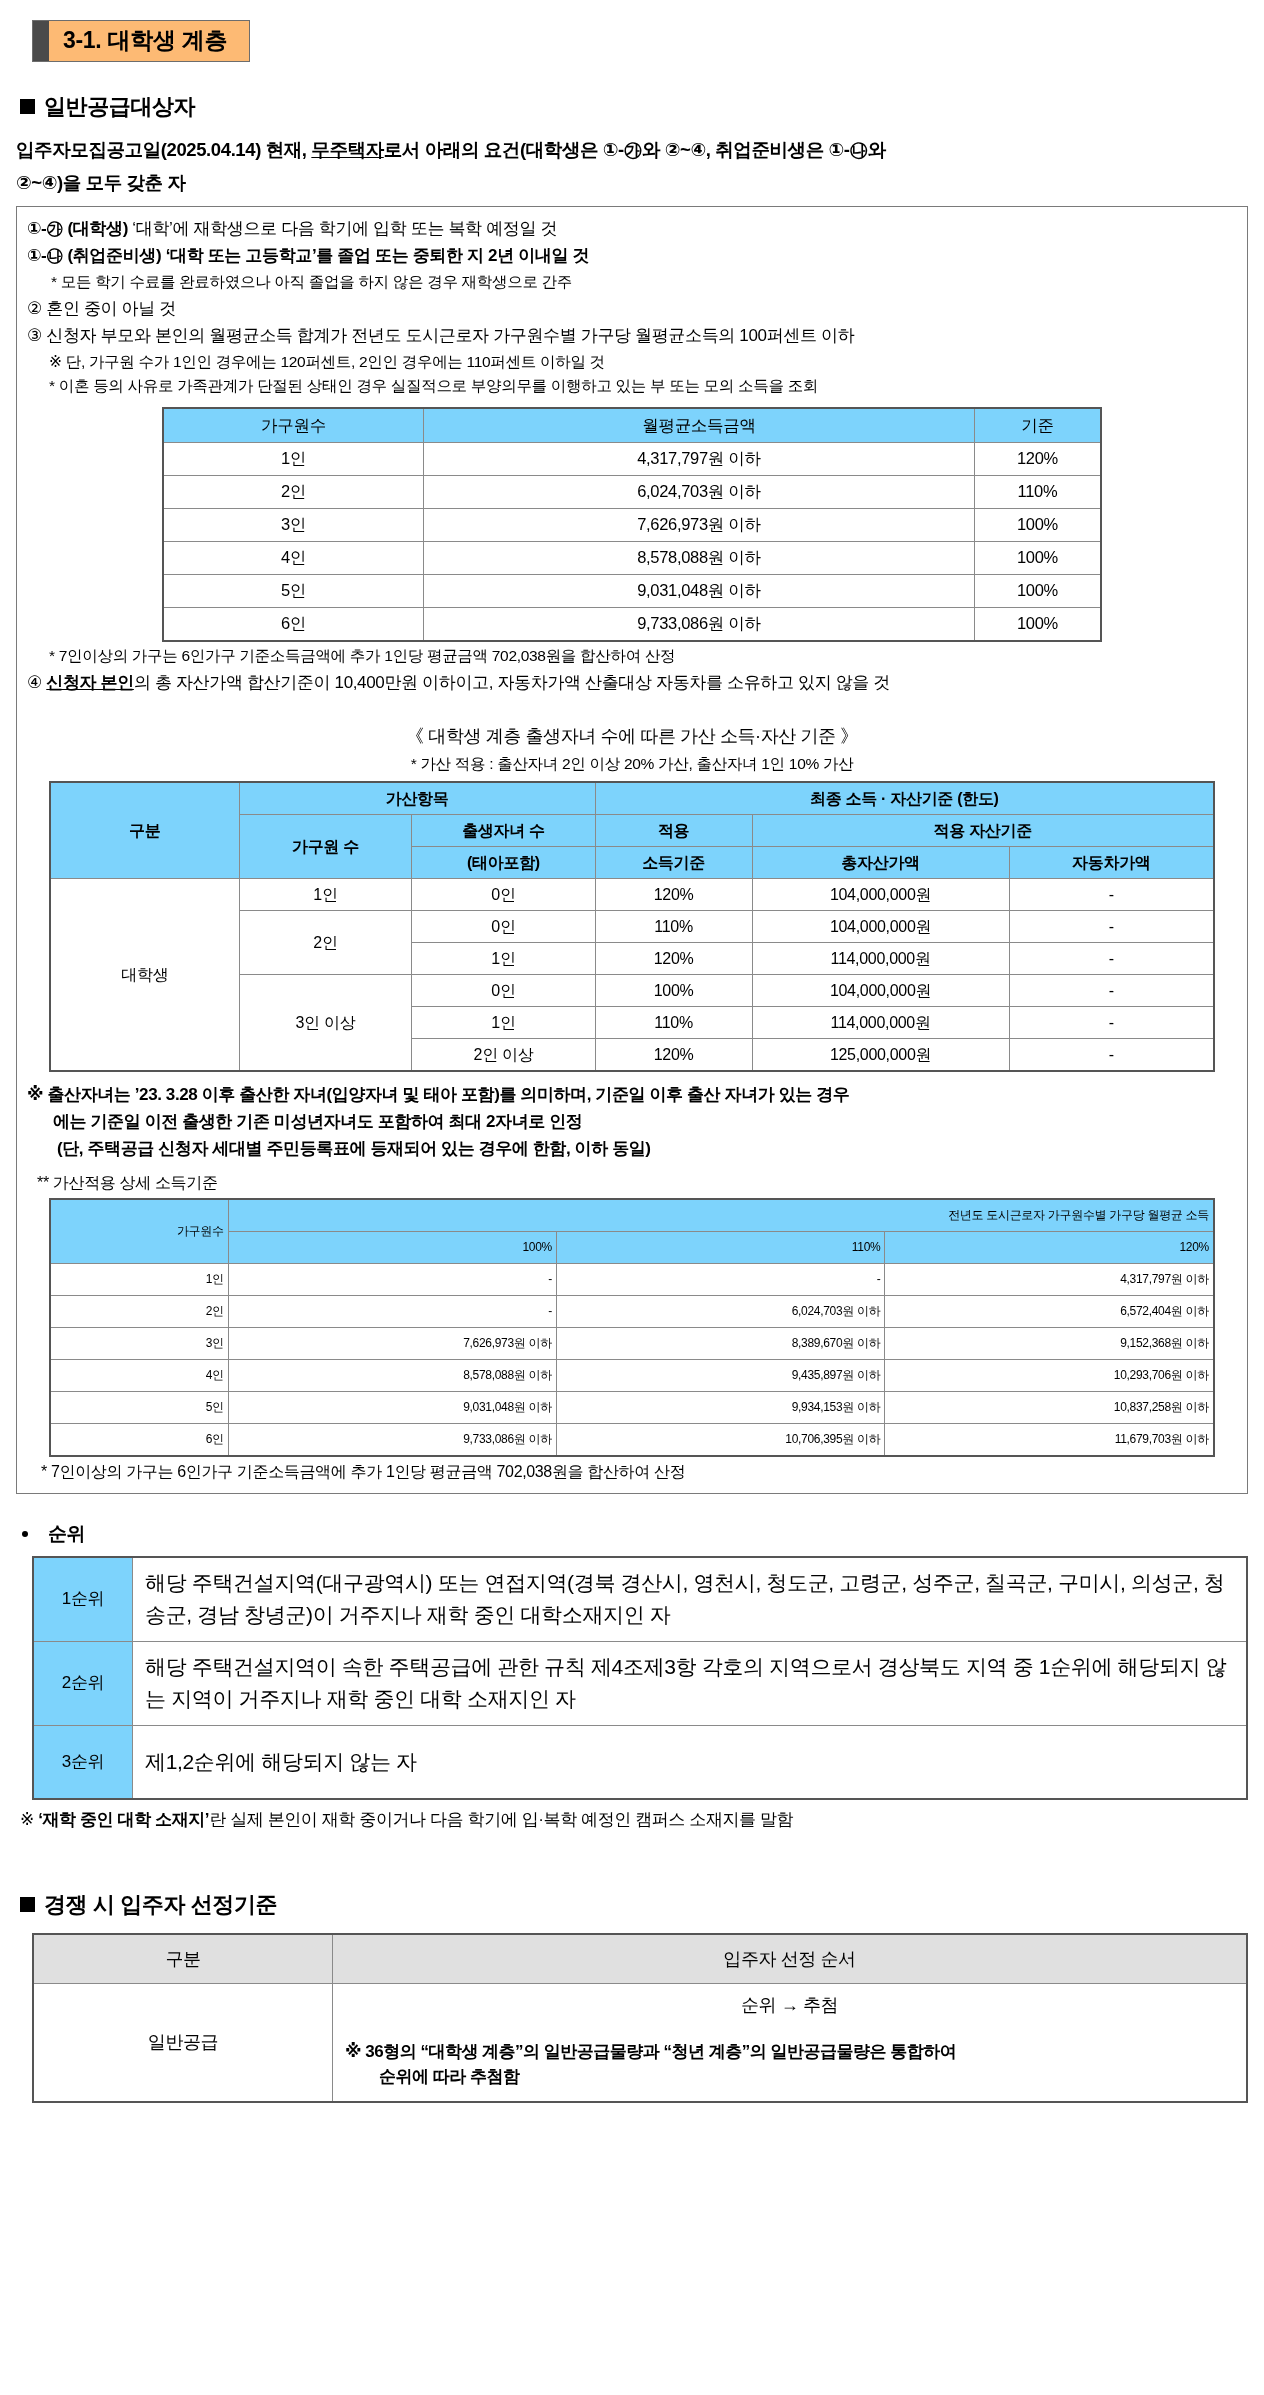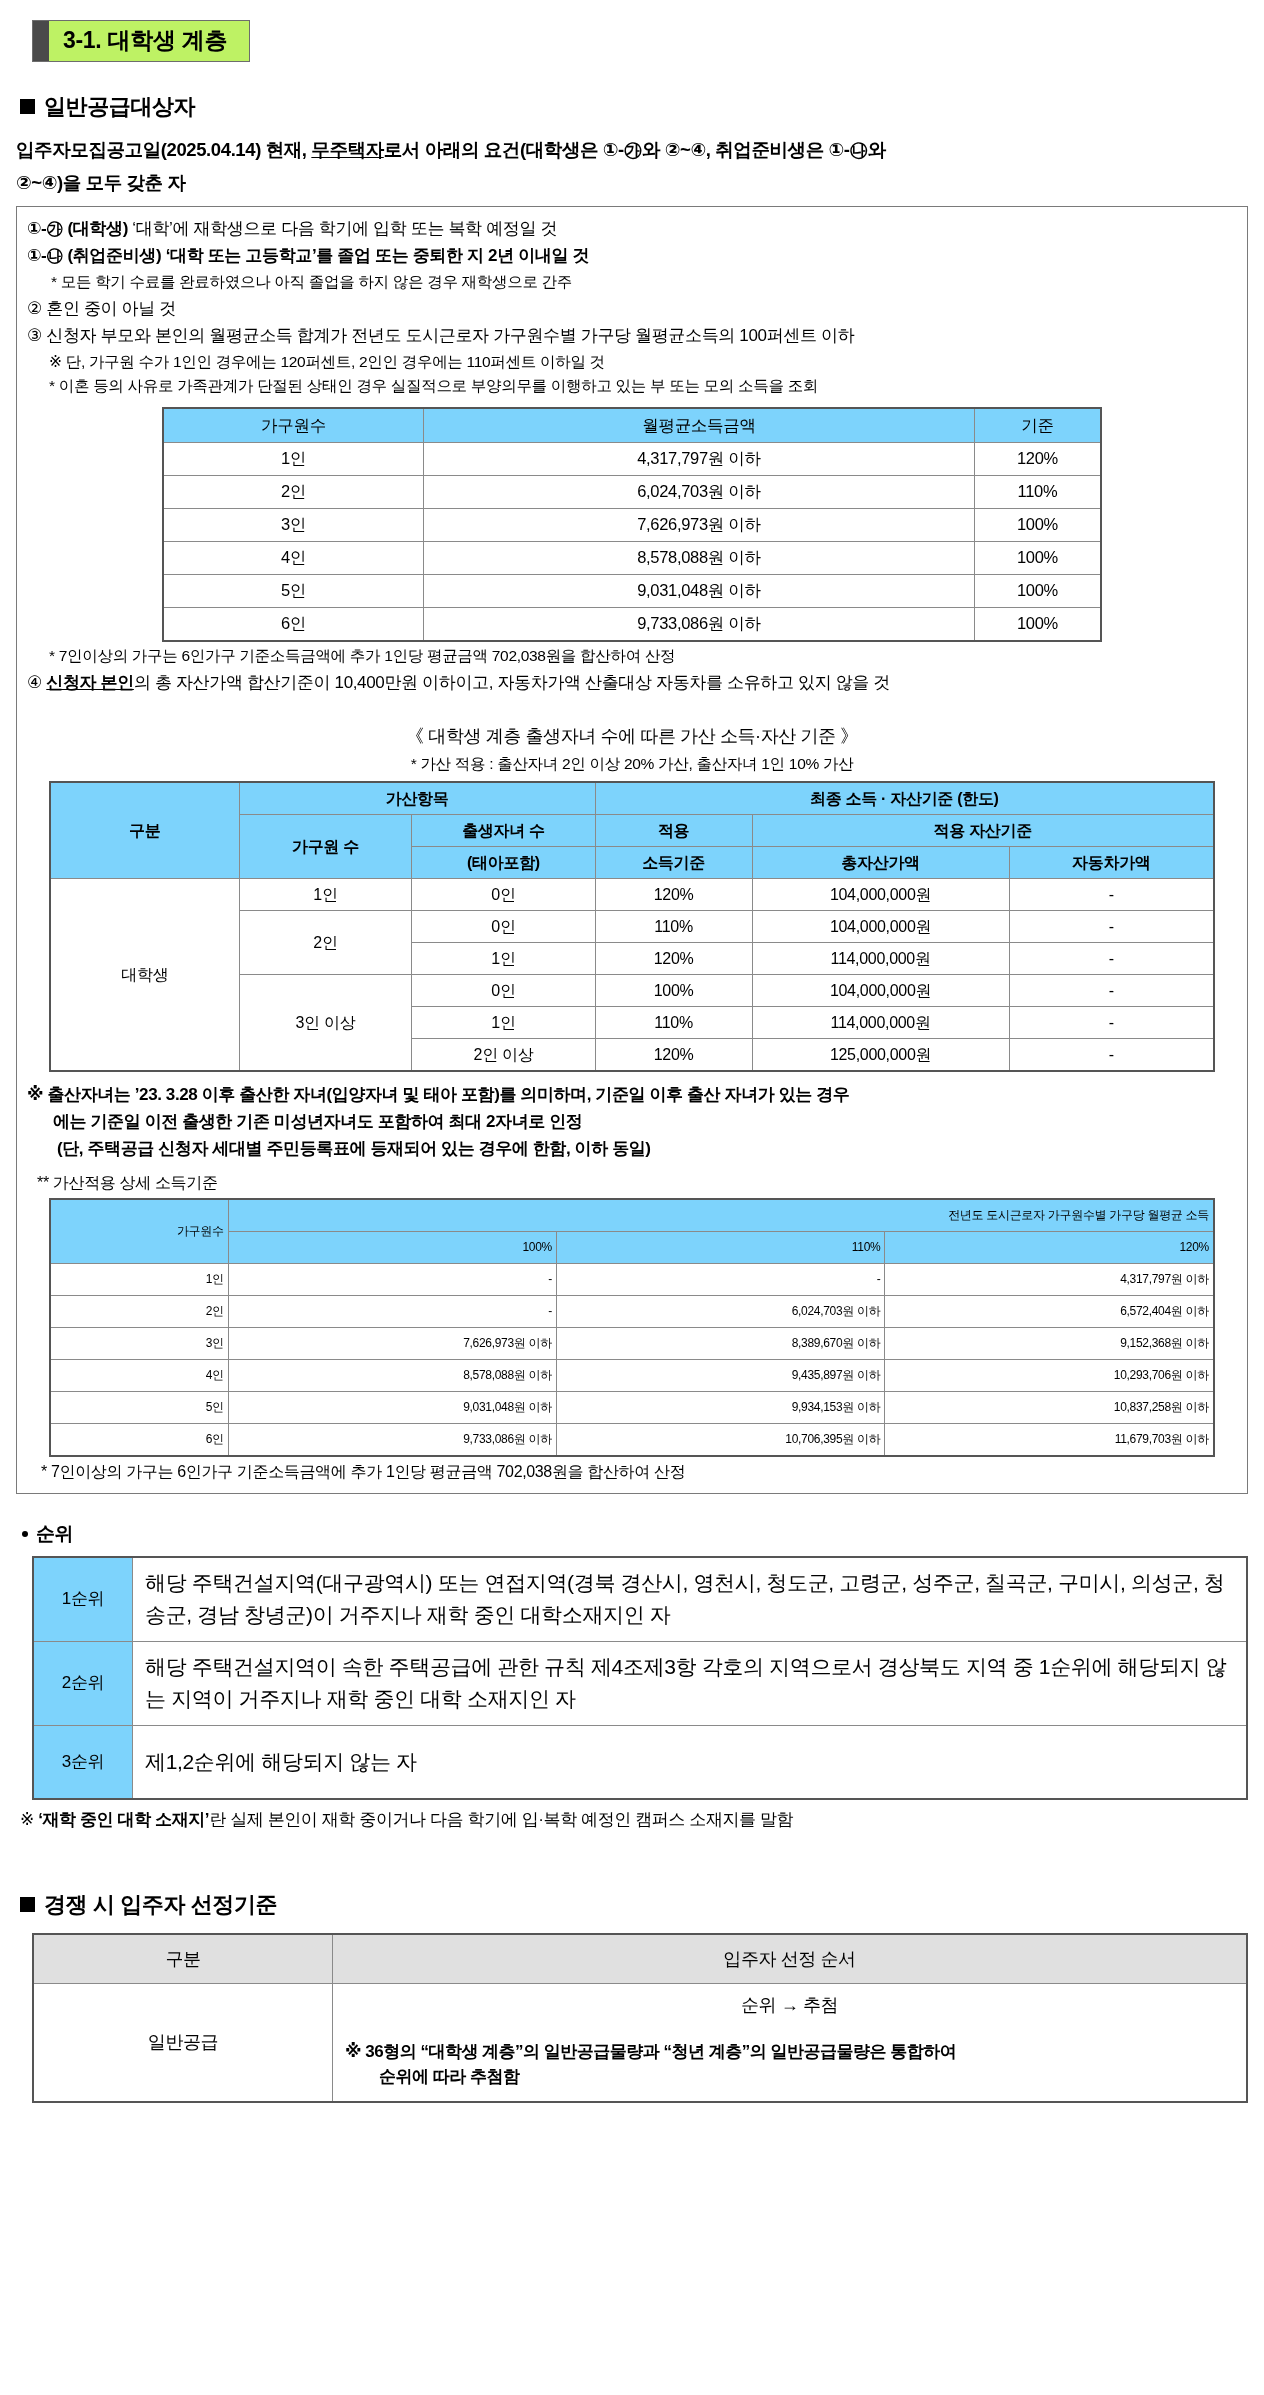--- a/index.html
+++ b/index.html
@@ -21,21 +21,21 @@
     box-sizing: border-box;
     padding: 14px 16px 20px 16px;
     position: relative;
   }
 
   
   .section-chip {
     display: inline-flex;
     align-items: stretch;
     border: 1px solid #6d6d6d;
-    background: #bef264;
+    background: #fdba74;
     margin: 6px 0 0 16px;
     height: 40px;
   }
   .section-chip .bar {
     width: 16px;
     background: #4a4a4a;
     display: block;
   }
   .section-chip .chip-label {
     display: flex;
@@ -187,21 +187,21 @@
   .foot-note {
     font-size: 16px;
     letter-spacing: -0.35px;
     margin: 3px 0 0 14px;
   }
 
   
   .dot-head {
     display: flex;
     align-items: center;
-    gap: 8px;
+    gap: 20px;
     margin: 26px 0 8px 6px;
     font-size: 19px;
     font-weight: bold;
     letter-spacing: -0.4px;
   }
   .dot-head .dot {
     width: 6px; height: 6px; border-radius: 50%;
     background: #000; display: inline-block; flex: 0 0 auto;
   }
   .rank-tbl {

